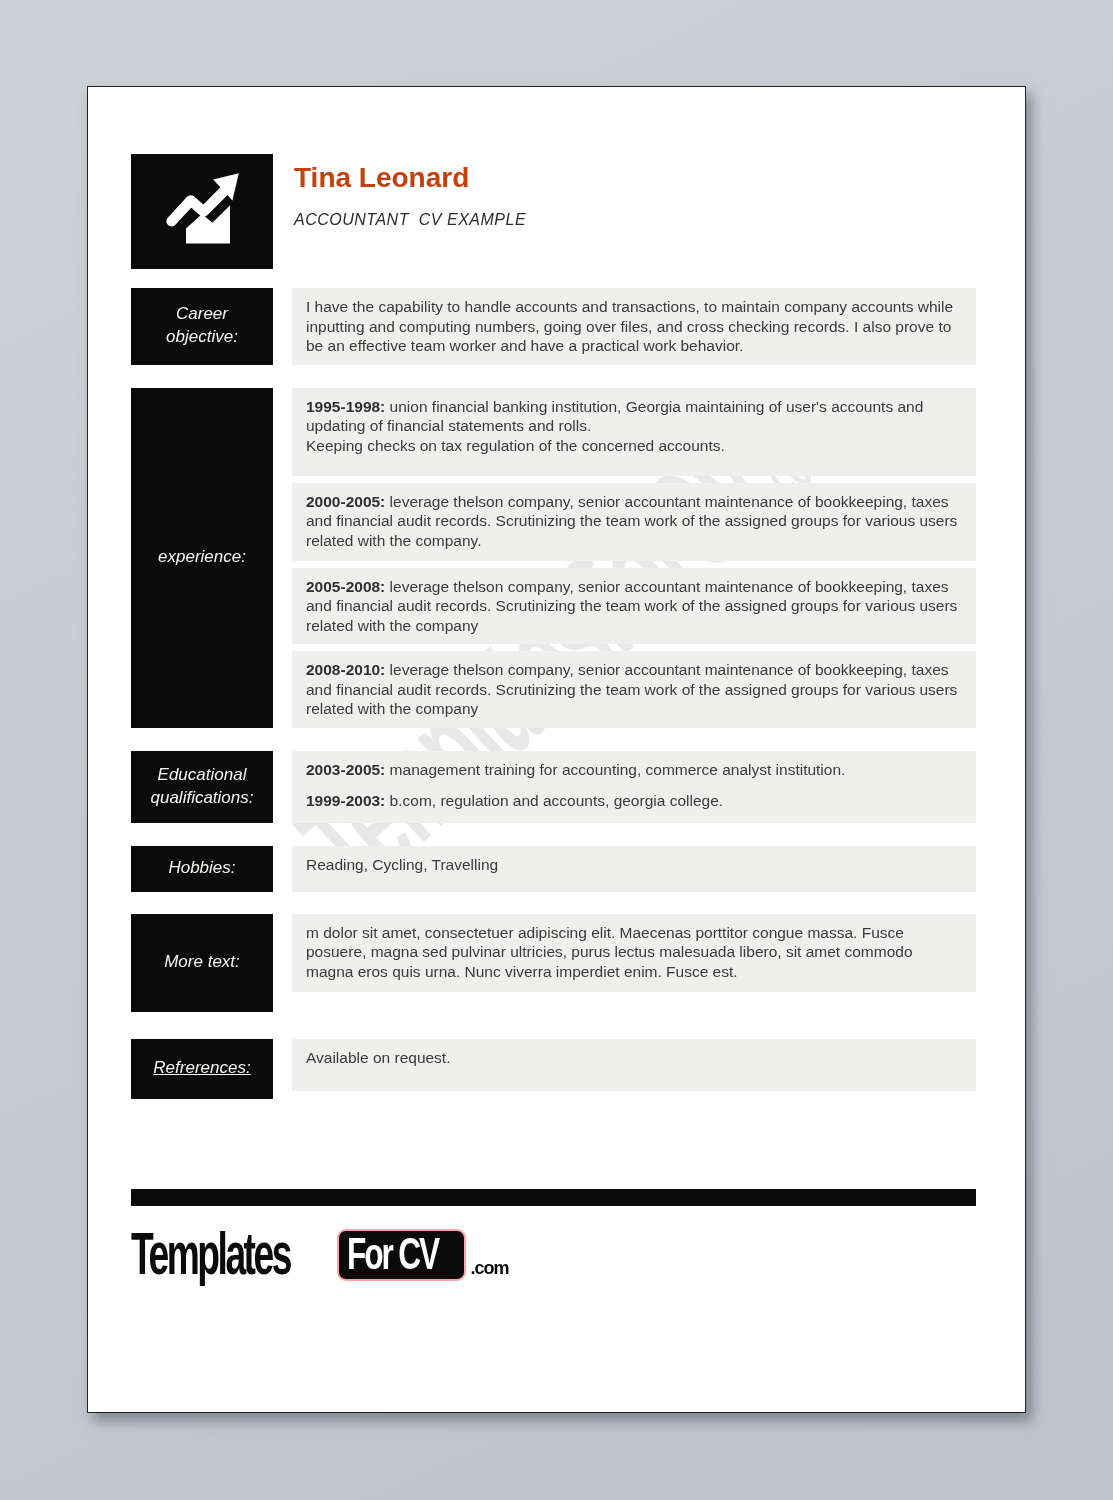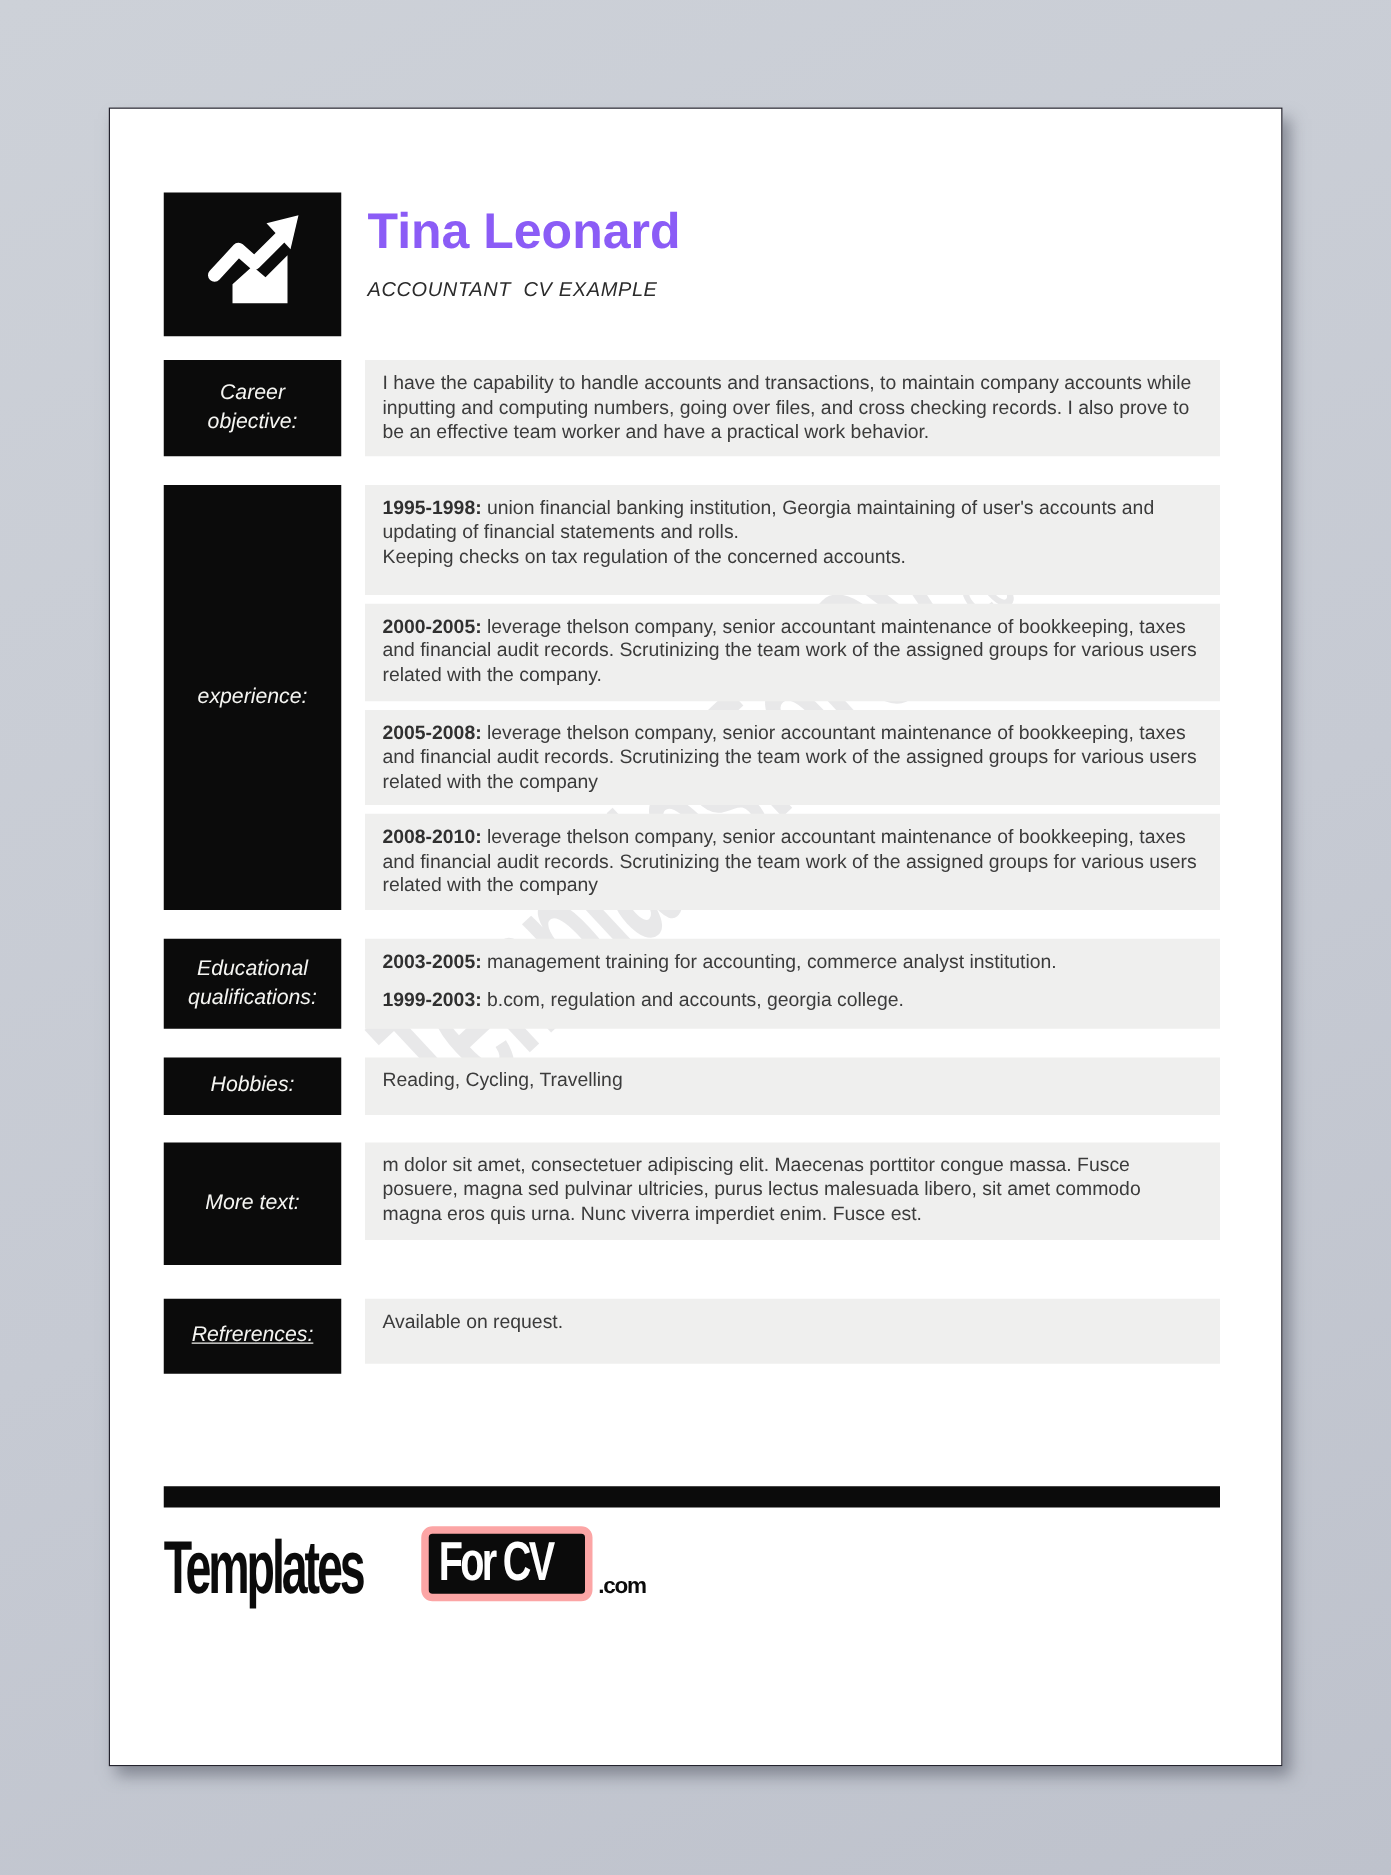--- a/index.html
+++ b/index.html
@@ -45,21 +45,21 @@
   
   .header-row { display: flex; align-items: flex-start; }
   .icon-box {
     width: 142px; height: 115px;
     background: #0b0b0b;
     flex: 0 0 142px;
     display: flex; align-items: center; justify-content: center;
   }
   .header-text { margin-left: 21px; padding-top: 9px; }
   .name {
-    font-size: 40px; font-weight: bold; color: #8b5cf6;
+    font-size: 28px; font-weight: bold; color: #c2410c;
     letter-spacing: 0px; line-height: 1.1;
   }
   .subtitle {
     margin-top: 17px;
     font-size: 16px; font-style: italic; color: #2b2b2b;
     letter-spacing: 0.5px;
     white-space: pre;
   }
   
   .section { display: flex; align-items: stretch; margin-top: 23px; }
@@ -122,21 +122,21 @@
     color: #0b0b0b;
     letter-spacing: -4px;
     transform: scaleX(0.62);
     transform-origin: 0 100%;
     line-height: 0.9;
     margin-right: -50px;
   }
   .logo-forcv-box {
     display: inline-block;
     background: #0b0b0b;
-    border: 6px solid #fca5a5;
+    border: 2px solid #fca5a5;
     border-radius: 9px;
     padding: 3px 8px 5px 8px;
     line-height: 0.9;
   }
   .logo-forcv-inner {
     display: inline-block;
     font-size: 44px;
     font-weight: bold;
     color: #ffffff;
     letter-spacing: -3px;

